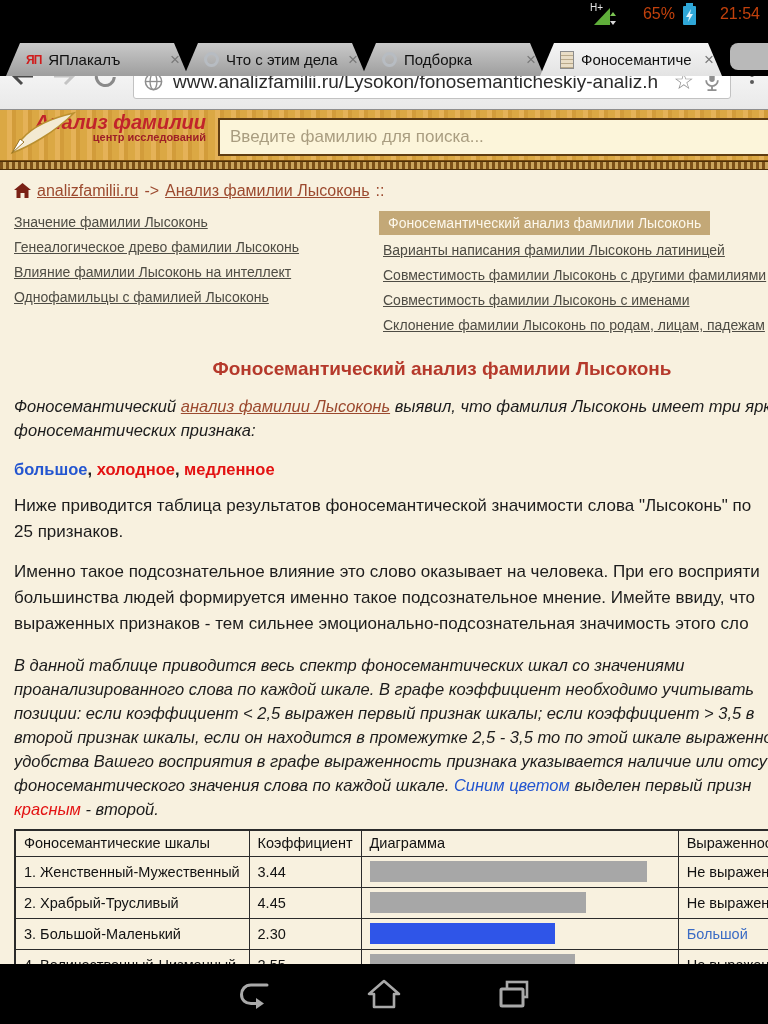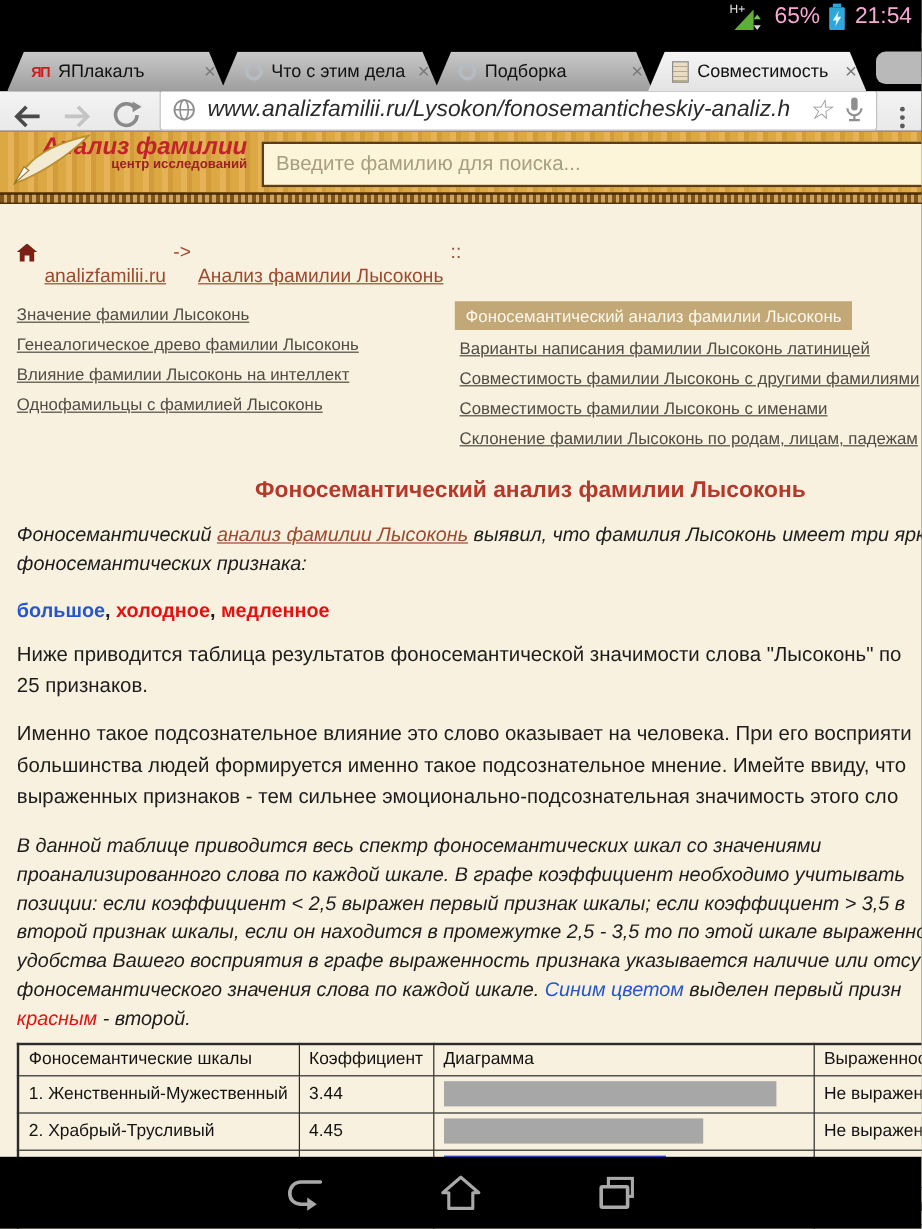--- a/index.html
+++ b/index.html
@@ -2,42 +2,42 @@
 <html><head>
 <meta charset="utf-8">
 <style>
   * { margin:0; padding:0; box-sizing:border-box; }
   html,body { width:768px; height:1024px; overflow:hidden; }
   body { position:relative; background:#000; font-family:"Liberation Sans",sans-serif; }
 
   
   .status-bar { position:absolute; top:0; left:0; width:768px; height:28px; background:#000;
     display:flex; align-items:center; justify-content:flex-end; gap:7px; padding-right:8px; z-index:60; }
-  .sb-text { font-size:19px; color:#f9a8d4; }
+  .sb-text { font-size:16px; color:#c2410c;margin-left:16px; }
 
   
   .tab-strip { position:absolute; top:40px; left:0; width:768px; height:36px; background:#000; z-index:55; }
   .tab { position:absolute; bottom:0; height:33px; width:182px; display:flex; align-items:center;
     padding:0 8px 0 20px; gap:7px;
     clip-path:polygon(14px 0, calc(100% - 14px) 0, 100% 100%, 0 100%);
     background:linear-gradient(#c9c9c9,#9e9e9e); }
   .tab.active { background:linear-gradient(#f5f5f5,#e3e3e3); z-index:2; }
   .tab-title { flex:1; font-size:15px; color:#111; white-space:nowrap; overflow:hidden; }
   .tab-close { color:#787878; font-size:17px; line-height:1; }
   .fav-yap { color:#d01b1b; font-weight:bold; font-size:12px; letter-spacing:-1px; }
   .fav-circle { width:15px; height:15px; border:3px solid #b7bcc2; border-radius:50%; flex:none; }
   .fav-page { width:14px; height:18px; flex:none; background:#e9ddc6; border:1px solid #8d8d8d;
     background-image:repeating-linear-gradient(#e9ddc6 0 3px, #b9a98a 3px 4px); }
   .tab-stub { position:absolute; right:-8px; bottom:6px; width:46px; height:27px; background:#b9b9b9;
     border-radius:8px; }
 
   
   .toolbar { position:absolute; top:64px; left:0; width:768px; height:46px;
     background:linear-gradient(#f7f7f7,#e9e9e9); border-bottom:1px solid #8f8f8f;
-    display:flex; align-items:flex-end; padding:0 10px; gap:15px; z-index:50;font-style:italic; }
+    display:flex; align-items:flex-start; padding:0 10px; gap:15px; z-index:50; }
   .nav-ic { flex:none; display:flex; align-items:center; }
   .url-box { flex:1; height:35px; background:#fff; border:1px solid #c2c2c2; border-radius:3px;
     display:flex; align-items:center; padding:0 9px; gap:9px; min-width:0; }
   .url-text { flex:1; font-size:19px; color:#2b2b2b; white-space:nowrap; overflow:hidden; }
   .menu-dots { display:flex; flex-direction:column; gap:3px; padding:2px 4px; }
   .menu-dots i { width:4px; height:4px; border-radius:50%; background:#5a5a5a; }
 
   
   .page { position:absolute; top:110px; left:0; width:870px; z-index:10; }
 
@@ -52,21 +52,21 @@
     border:2px solid #5f3d12; font-size:17px; padding:0 10px; color:#6f6document650;
     font-family:"Liberation Sans",sans-serif; }
   .search-input::placeholder { color:#a99d80; opacity:1; }
 
   .decor { height:9px; background:repeating-linear-gradient(90deg,#7d5118 0 3px,#caa45c 3px 6px);
     border-top:1px solid #4f3008; border-bottom:1px solid #4f3008; }
 
   .content { background:#f8f1df; width:870px; padding:12px 0 70px 14px; }
 
   .breadcrumb { display:flex; align-items:center; gap:6px; font-size:16px; color:#9c4a2f; }
-  .bc-link { color:#9c4a2f; text-decoration:underline; cursor:pointer; white-space:nowrap;margin-top:40px; }
+  .bc-link { color:#9c4a2f; text-decoration:underline; cursor:pointer; white-space:nowrap; }
 
   .menu { display:flex; margin-top:14px; }
   .menu-col-left { width:369px; flex:none; }
   .menu-col-right { flex:1; }
   .menu-item { display:block; width:max-content; font-size:14px; color:#4e4c44; text-decoration:underline;
     margin-bottom:9px; white-space:nowrap; cursor:pointer; }
   .menu-item.active { background:#c3a877; color:#fdf8ec; text-decoration:none; padding:4px 9px;
     margin:-3px 0 7px -4px; }
 
   .h1 { margin-top:16px; width:856px; text-align:center; color:#b5392b; font-size:19px; font-weight:bold; }
@@ -126,21 +126,21 @@
     <span class="tab-title">Что с этим дела</span>
     <span class="tab-close">×</span>
   </div>
   <div class="tab" style="left:362px">
     <span class="fav-circle"></span>
     <span class="tab-title">Подборка</span>
     <span class="tab-close">×</span>
   </div>
   <div class="tab active" style="left:540px">
     <span class="fav-page"></span>
-    <span class="tab-title">Совместимость</span>
+    <span class="tab-title">Фоносемантиче</span>
     <span class="tab-close">×</span>
   </div>
   <div class="tab-stub"></div>
 </div>
 
 <div class="toolbar">
   <span class="nav-ic">
     <svg width="26" height="24" viewBox="0 0 26 24">
         <path d="M23 12 H5 M12 4 L4 12 L12 20" stroke="#4a4a4a" stroke-width="3" fill="none"></path>
       </svg>

